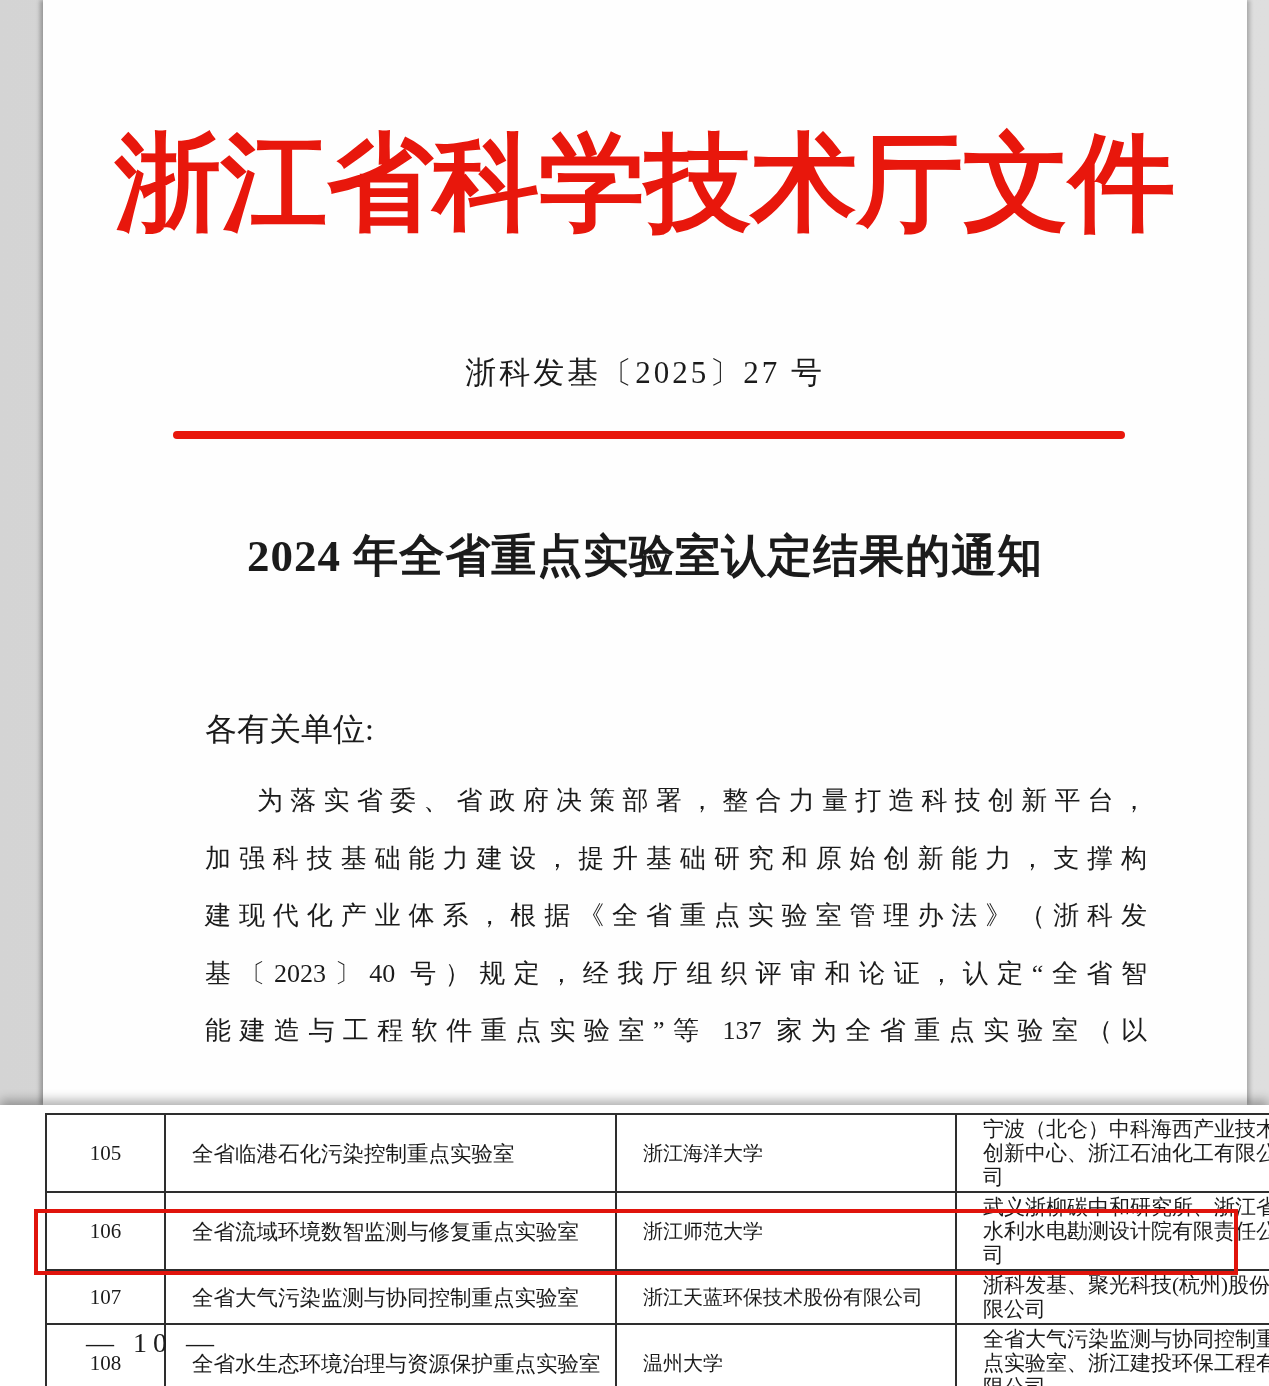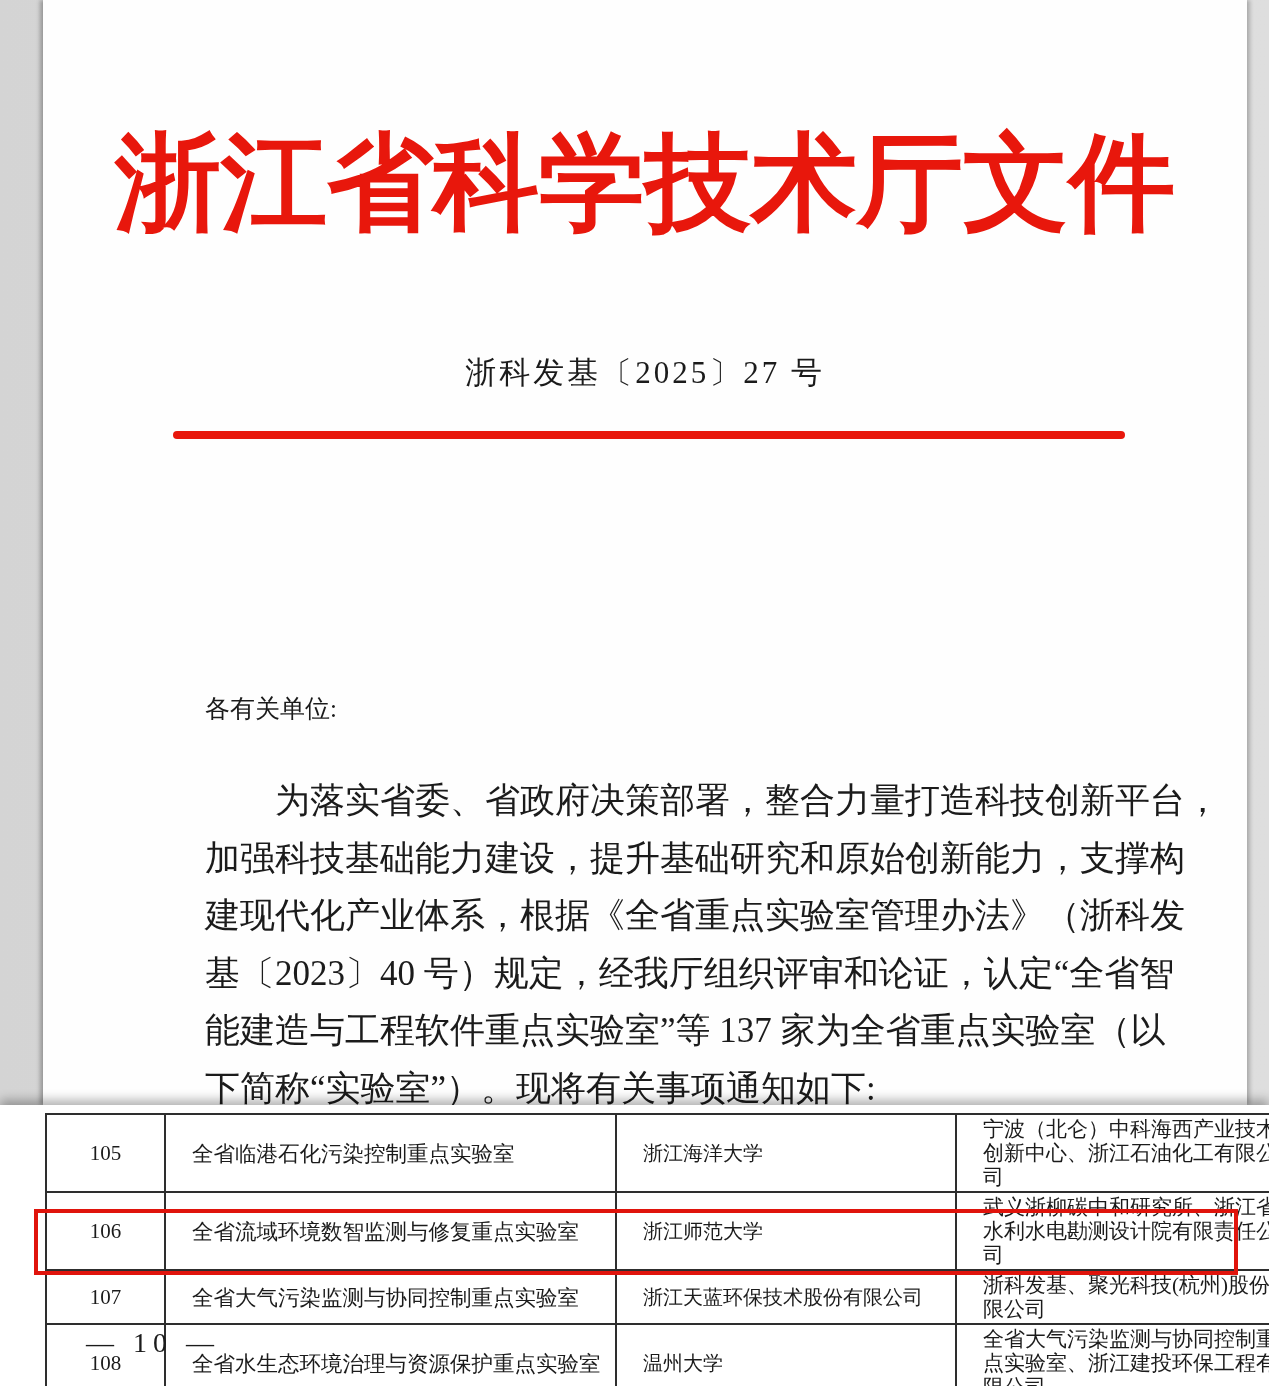--- a/index.html
+++ b/index.html
@@ -20,22 +20,22 @@
     text-align:center;font-size:106px;font-weight:bold;
     letter-spacing:0px;line-height:1.25;white-space:nowrap;
   }
   .doc-number{
     position:absolute;left:0;top:352px;width:100%;
     text-align:center;font-size:31px;letter-spacing:3px;
   }
   .red-rule{position:absolute;left:130px;top:431px;width:952px;height:8px;border-radius:4px;}
   .notice-title{position:absolute;left:0;top:522px;width:100%;text-align:center;
     font-weight:bold;font-size:45px;line-height:69px;letter-spacing:1px;}
-  .salutation{position:absolute;left:162px;top:692px;font-size:25px;}
-  .body-block{position:absolute;left:162px;top:772px;width:942px;font-size:35px;}
+  .salutation{position:absolute;left:162px;top:708px;font-size:32px;}
+  .body-block{position:absolute;left:162px;top:772px;width:942px;font-size:26px;}
   .jline{height:57.5px;line-height:57.5px;text-align:justify;text-align-last:justify;white-space:nowrap;}
   .jline.indent{text-indent:2em;}
   .lastline{height:57.5px;line-height:57.5px;text-align:left;}
   
   .bottom-section{position:absolute;left:0;top:1105px;width:1269px;height:281px;
     background:#ffffff;box-shadow:0 -5px 10px rgba(0,0,0,.30);}
   table.result{border-collapse:collapse;position:absolute;left:45px;top:8px;
     table-layout:fixed;width:1168px;font-size:21px;}
   table.result td{border:2px solid #2e2e2e;padding:2px 26px;vertical-align:middle;}
   td.c-no{width:65px;text-align:center;font-family:"Liberation Serif",serif;}
@@ -56,31 +56,31 @@
   <div class="top-section">
     <div class="page">
 
       <div class="letterhead" style="color:#e8170c;">浙江省科学技术厅文件</div>
 
       <div class="doc-number">浙科发基〔2025〕27 号</div>
 
       <div class="red-rule" style="background:#e8170c;"></div>
 
       <div class="notice-title">
+        <div>2024 年全省重点实验室认定结果的通知</div>
       </div>
 
       <div class="salutation">各有关单位:</div>
 
       <div class="body-block">
         <div class="jline indent">为落实省委、省政府决策部署，整合力量打造科技创新平台，</div>
         <div class="jline">加强科技基础能力建设，提升基础研究和原始创新能力，支撑构</div>
         <div class="jline">建现代化产业体系，根据《全省重点实验室管理办法》（浙科发</div>
         <div class="jline">基〔2023〕40 号）规定，经我厅组织评审和论证，认定“全省智</div>
         <div class="jline">能建造与工程软件重点实验室”等 137 家为全省重点实验室（以</div>
-        <div class="lastline">下简称“实验室”）。现将有关事项通知如下:</div>
       </div>
 
     </div>
   </div>
 
   <div class="bottom-section">
 
     <table class="result">
       <tbody>
         <tr class="r0">

